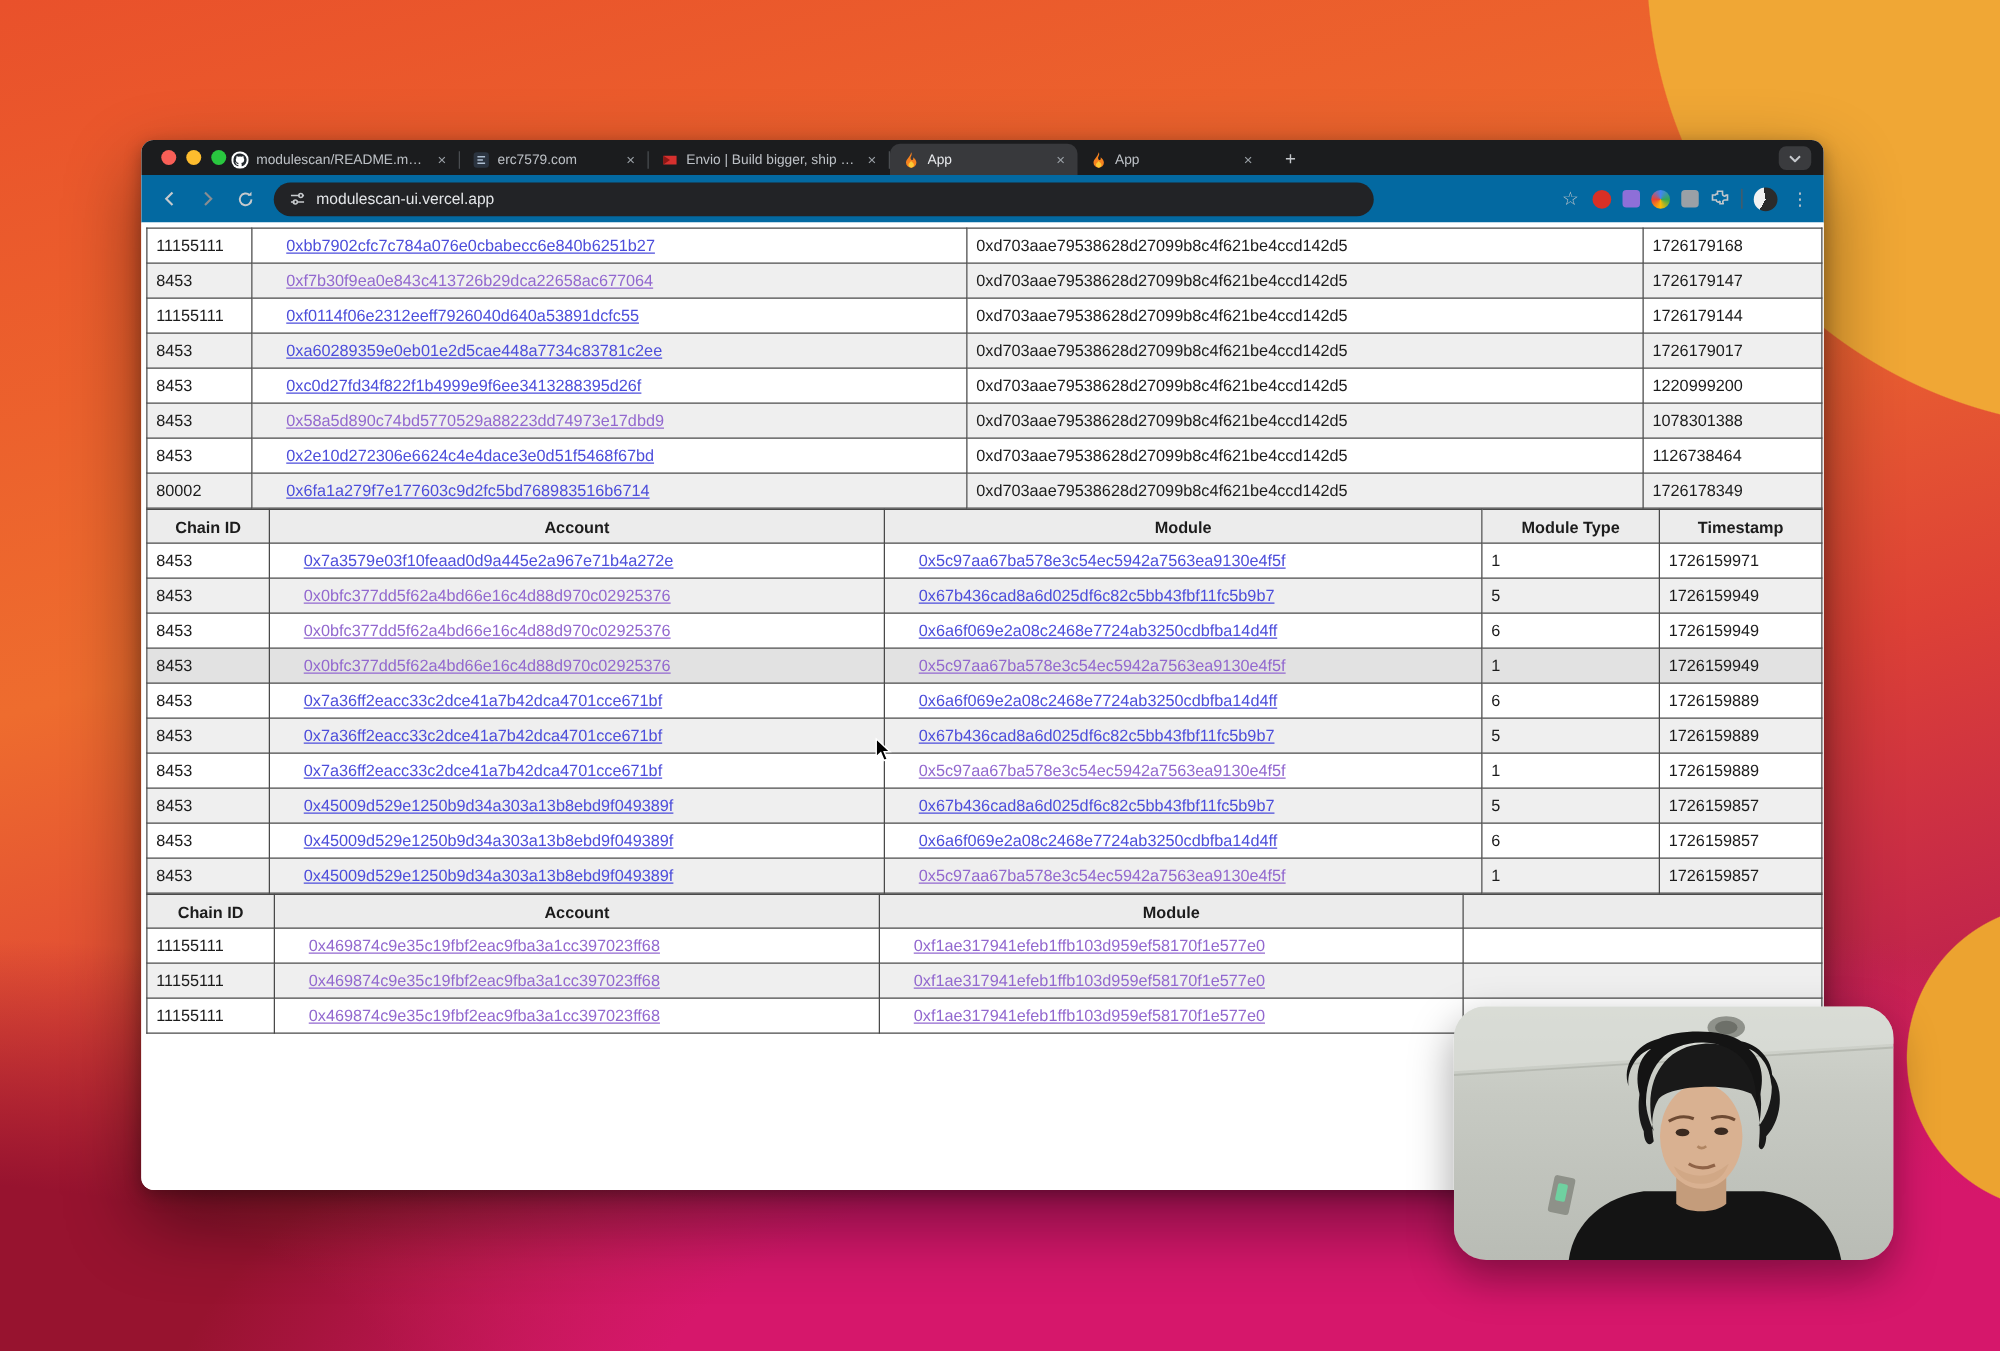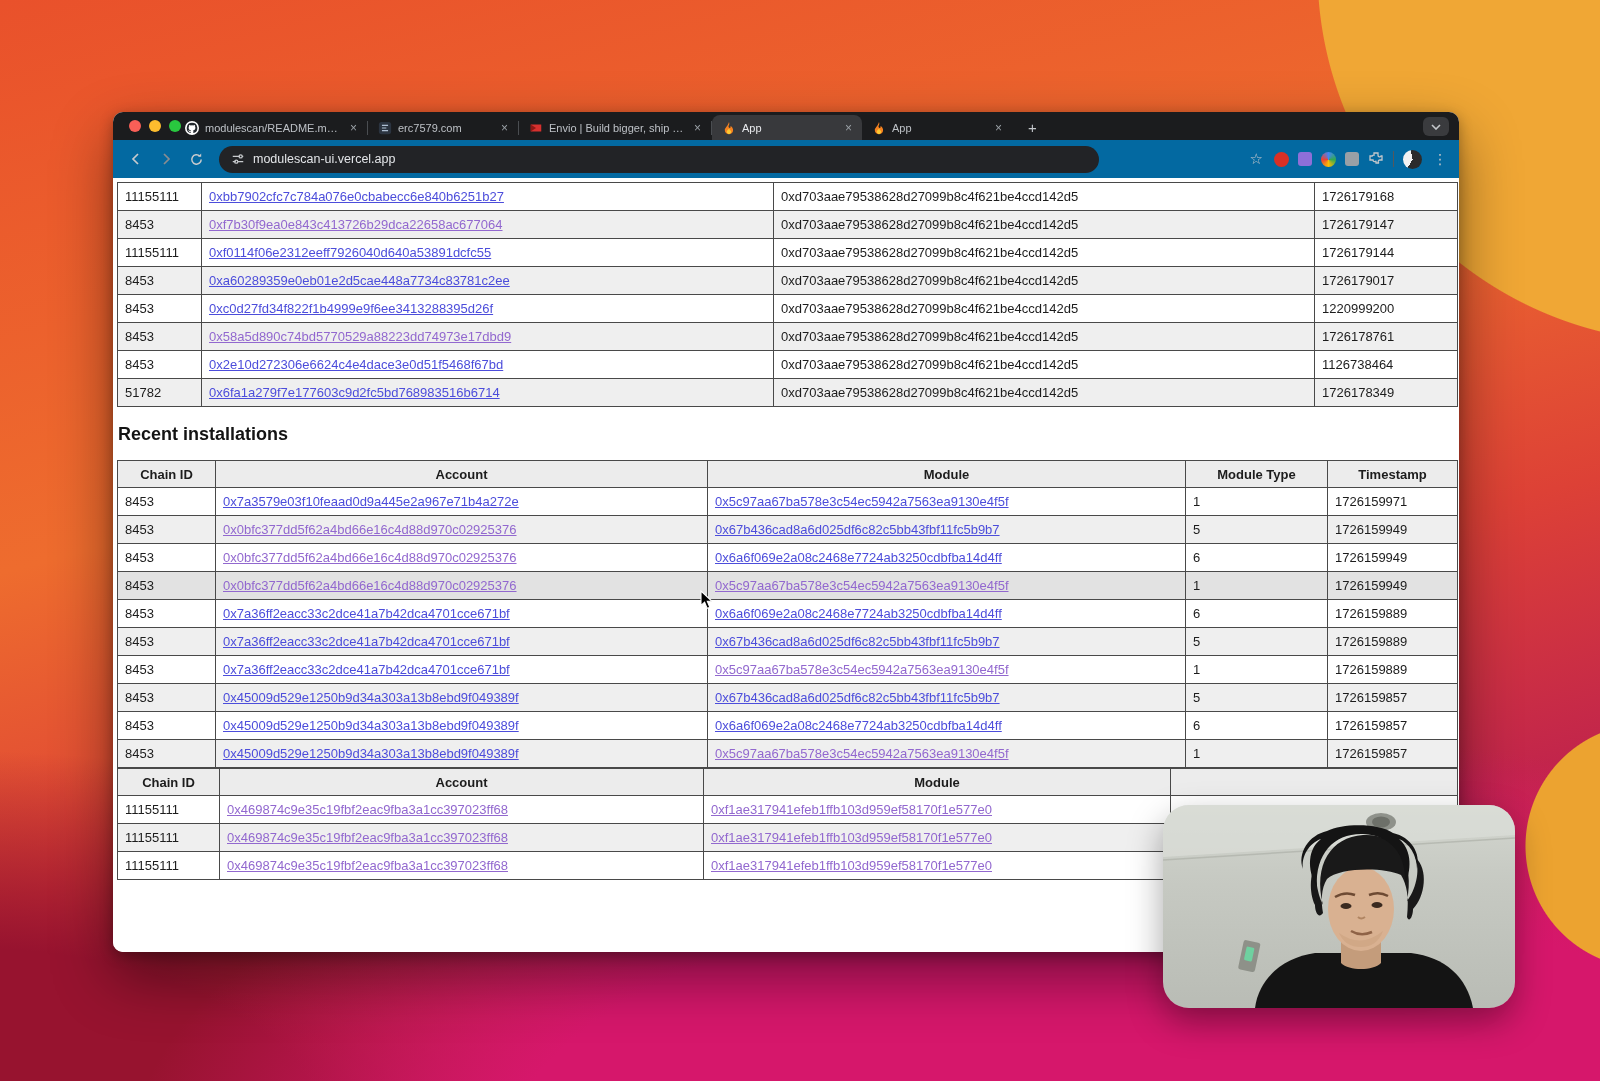--- a/index.html
+++ b/index.html
@@ -65,21 +65,21 @@
   .star { color:#c4c7cb; font-size:15px; margin-right:2px; }
 
   
   .content { position:relative; height:774px; background:#fff; overflow:hidden; padding:2px 2px 0 4px; color:#1c1c1c; }
   table.tbl { border-collapse:collapse; table-layout:fixed; width:1341px; }
   .tbl td, .tbl th { border:1px solid #494949; height:28px; padding:0 7px; font-size:13px;
     overflow:hidden; white-space:nowrap; vertical-align:middle; }
   .tbl th { background:#ececec; font-weight:bold; text-align:center; height:27px; }
   .tbl tr.alt td { background:#efefef; }
   .tbl tr.hovered td { background:#e2e2e2; }
-  .tbl a { color:var(--link-blue,#4c4ddb); text-decoration:underline; }
+  .tbl a { color:var(--link-blue,#4c4ddb); text-decoration:underline;margin-left:20px; }
   .tbl a.visited { color:var(--link-purple,#9268cf); }
   h2.sect { font-size:18px; font-weight:bold; color:#141414; margin:17px 0 15px 1px; }
 
   
   .webcam {
     position:absolute; left:1163px; top:805px; width:352px; height:203px;
     border-radius:26px; overflow:hidden; box-shadow:0 14px 34px rgba(0,0,0,.35);
   }
 
   
@@ -248,38 +248,37 @@
             <tr>
               <td>8453</td>
               <td><a href="#">0xc0d27fd34f822f1b4999e9f6ee3413288395d26f</a></td>
               <td>0xd703aae79538628d27099b8c4f621be4ccd142d5</td>
               <td>1220999200</td>
             </tr>
             <tr class="alt">
               <td>8453</td>
               <td><a href="#" class="visited">0x58a5d890c74bd5770529a88223dd74973e17dbd9</a></td>
               <td>0xd703aae79538628d27099b8c4f621be4ccd142d5</td>
-              <td>1726178761</td>
+              <td>1078301388</td>
             </tr>
             <tr>
               <td>8453</td>
               <td><a href="#">0x2e10d272306e6624c4e4dace3e0d51f5468f67bd</a></td>
               <td>0xd703aae79538628d27099b8c4f621be4ccd142d5</td>
               <td>1126738464</td>
             </tr>
             <tr class="alt">
-              <td>51782</td>
+              <td>80002</td>
               <td><a href="#">0x6fa1a279f7e177603c9d2fc5bd768983516b6714</a></td>
               <td>0xd703aae79538628d27099b8c4f621be4ccd142d5</td>
               <td>1726178349</td>
             </tr>
           </tbody>
       </table>
 
-      <h2 class="sect">Recent installations</h2>
 
       <table class="tbl">
           <colgroup>
             <col style="width: 98px;">
             <col style="width: 492px;">
             <col style="width: 478px;">
             <col style="width: 142px;">
             <col>
           </colgroup>
         <thead>

